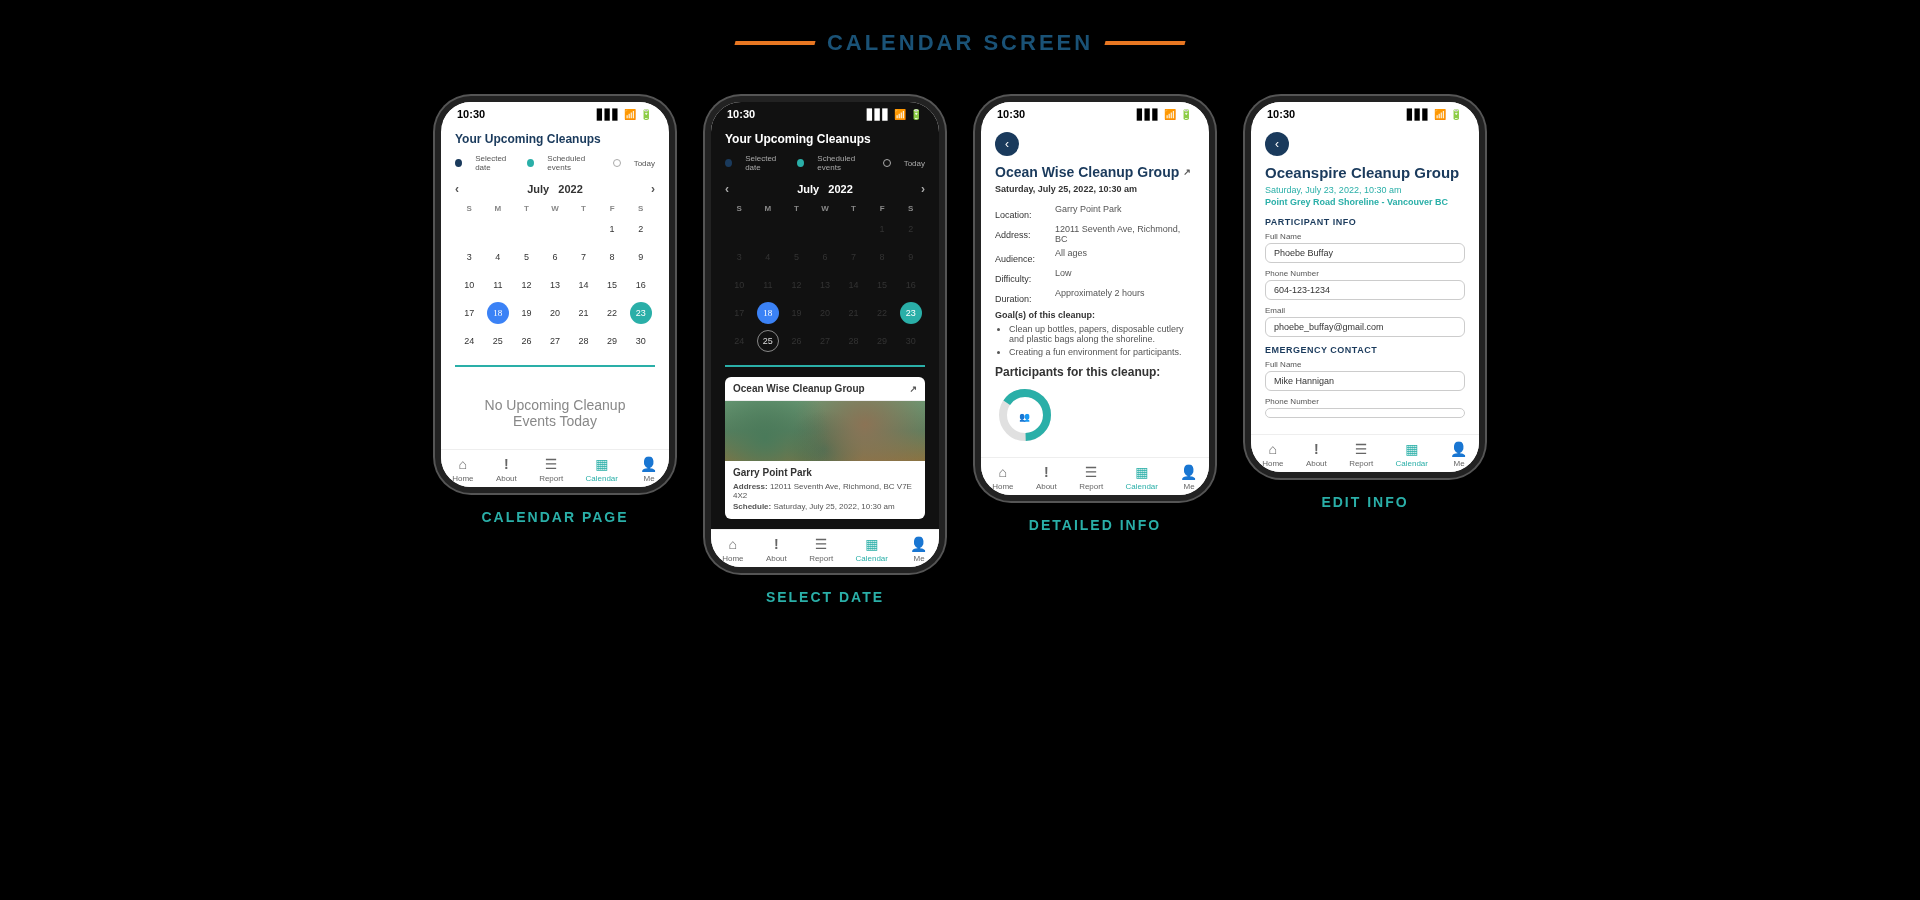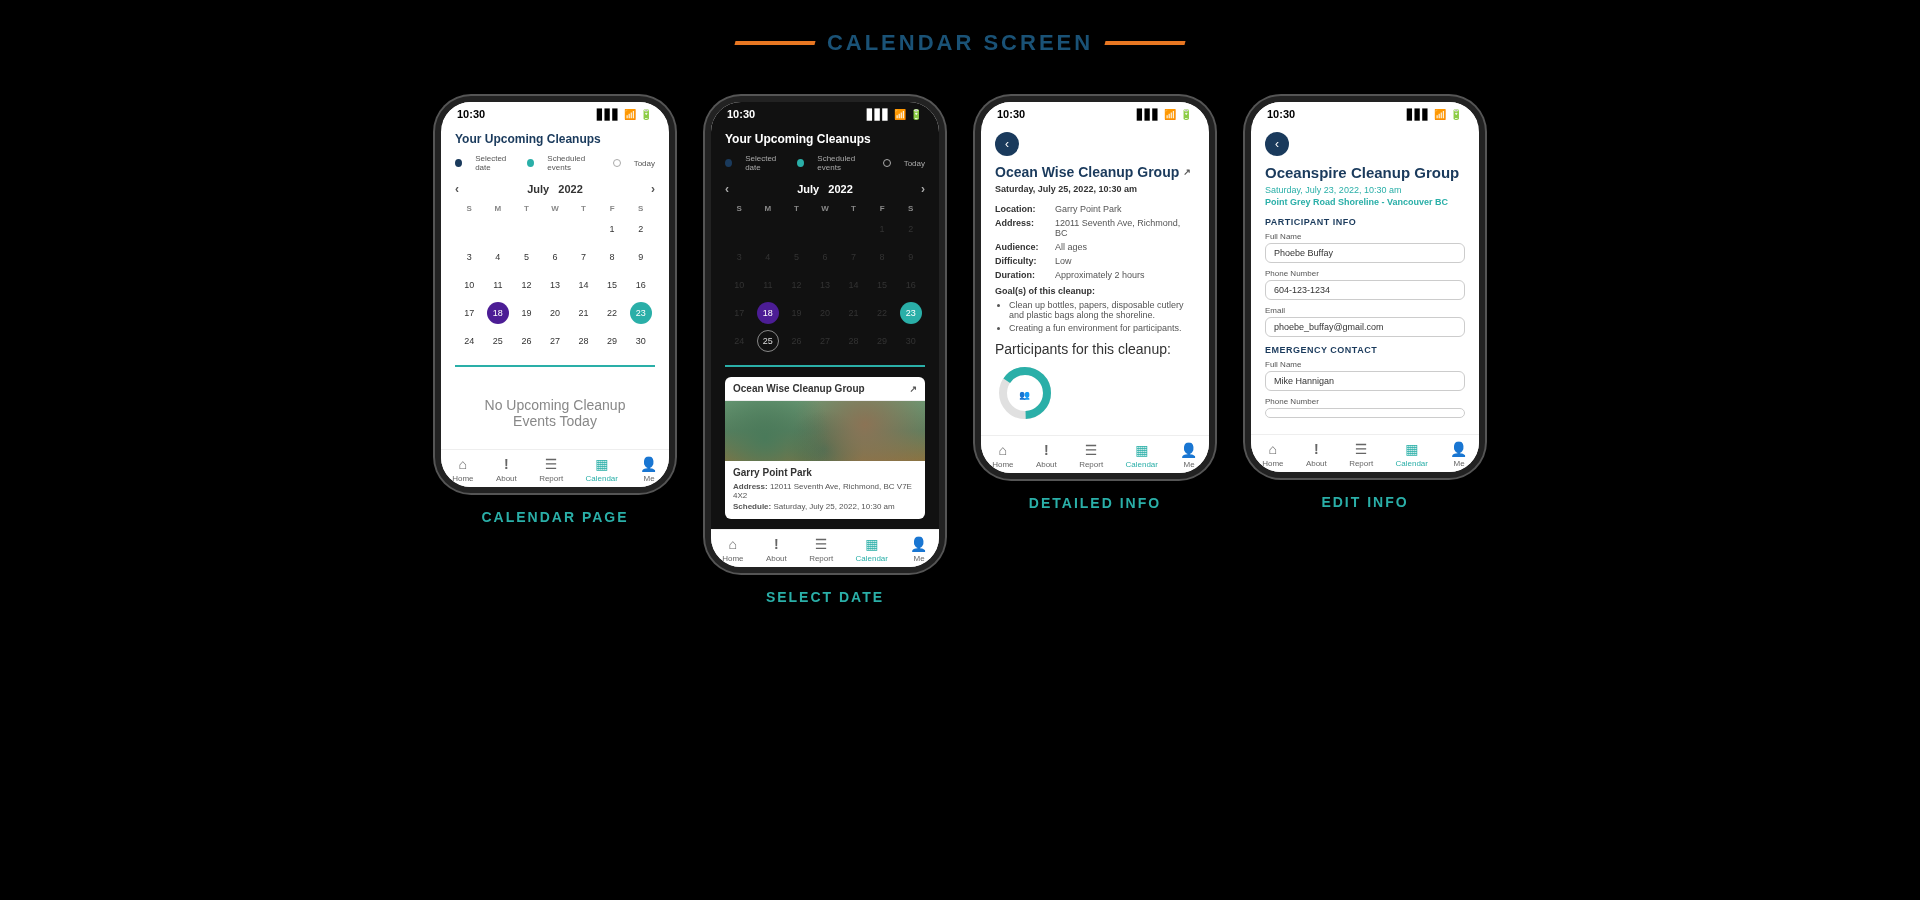--- a/index.html
+++ b/index.html
@@ -176,22 +176,23 @@
     .day-cell {
       width: 22px;
       height: 22px;
       display: inline-flex;
       align-items: center;
       justify-content: center;
       border-radius: 50%;
       margin: auto;
     }
     .day-selected {
-      background: #4c1d95;
+      background: #3b82f6;
       color: #fff;
+      font-family: Liberation Serif, serif;
     }
     .day-highlighted {
       background: #2aafa8;
       color: #fff;
     }
     .day-outlined {
       border: 1.5px solid #ccc;
     }
     .divider {
       border: none;
@@ -287,45 +288,46 @@
       font-weight: 600;
       color: #333;
       margin-bottom: 10px;
     }
     .info-row {
       display: flex;
       margin-bottom: 4px;
       font-size: 9px;
     }
     .info-label {
-      font-weight: 700;
+      font-weight: 400;
       color: #333;
       min-width: 60px;
+      margin-top: 6px;
     }
     .info-value {
       color: #555;
     }
     .goals-title {
       font-weight: 800;
       font-size: 9px;
       color: #333;
       margin: 6px 0 4px;
     }
     .goals-list {
       list-style: disc;
       padding-left: 14px;
       font-size: 9px;
       color: #555;
     }
     .goals-list li {
       margin-bottom: 3px;
     }
     .participants-title {
-      font-weight: 400;
-      font-size: 14px;
+      font-weight: 700;
+      font-size: 12px;
       color: #333;
       margin-top: 8px;
       margin-bottom: 6px;
     }
     .donut-chart {
       width: 60px;
       height: 60px;
       margin: 0 auto;
     }
 

